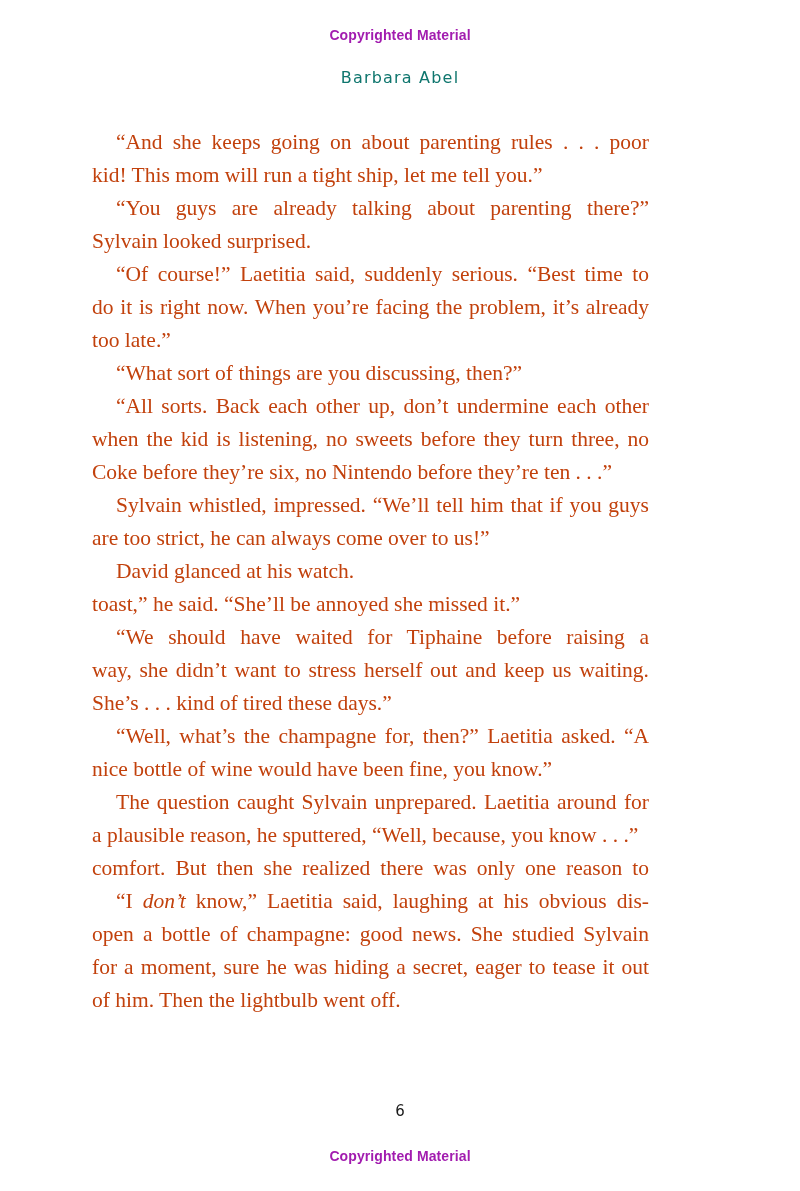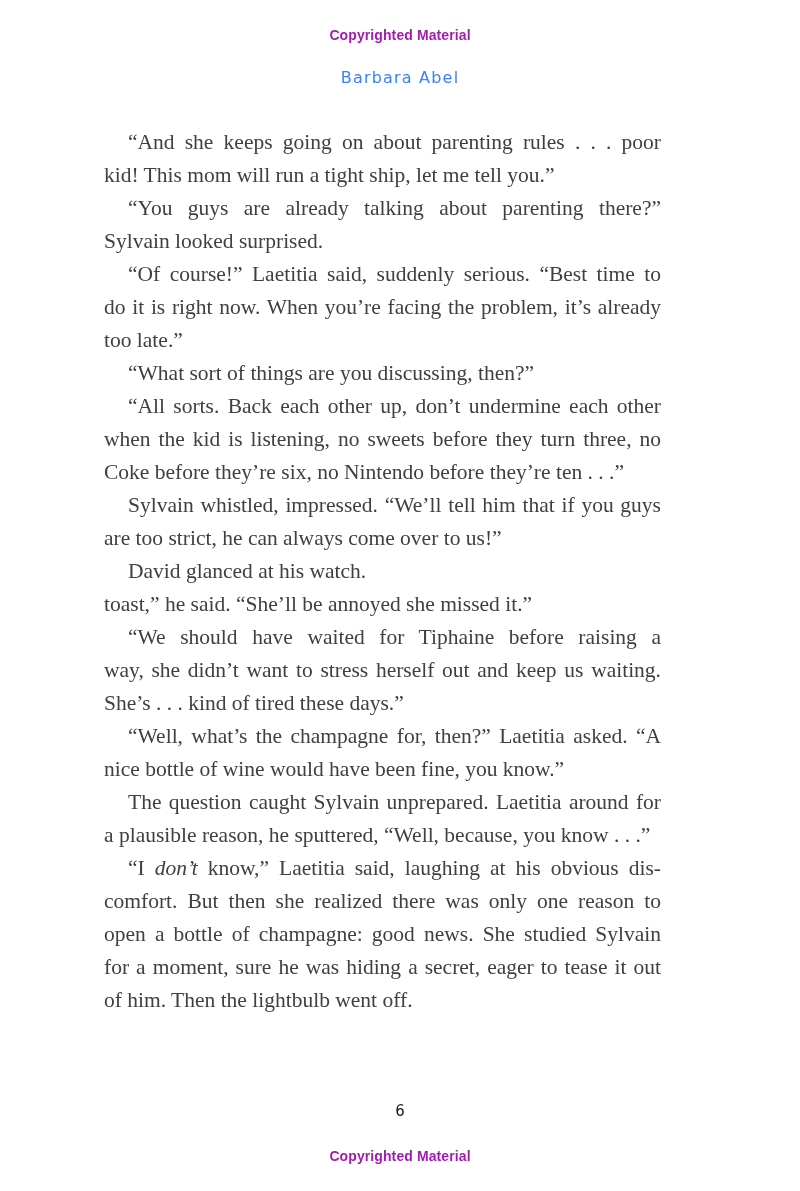--- a/index.html
+++ b/index.html
@@ -6,26 +6,26 @@
     body { width: 800px; height: 1191px; position: relative; overflow: hidden; }
     .watermark {
       position: absolute; left: 0; width: 800px; text-align: center;
       font-family: "Liberation Sans", sans-serif; font-weight: bold;
       font-size: 14px; color: #a21caf; letter-spacing: 0.1px;
     }
     .wm-top { top: 27px; }
     .wm-bottom { top: 1148px; }
     .running-head {
       position: absolute; top: 68px; left: 0; width: 800px; text-align: center;
-      font-family: "DejaVu Sans", sans-serif; font-size: 16px; color: #3b82f6;
+      font-family: "DejaVu Sans", sans-serif; font-size: 16px; color: #0f766e;
       letter-spacing: 1.2px;
     }
     .body-text {
-      position: absolute; left: 104px; top: 126px; width: 557px;
-      font-family: "Liberation Serif", serif; font-size: 21.5px; color: #404040;
+      position: absolute; left: 92px; top: 126px; width: 557px;
+      font-family: "Liberation Serif", serif; font-size: 21.5px; color: #c2410c;
     }
     .line {
       display: block; height: 33px; line-height: 33px; white-space: nowrap;
       text-align: justify; text-align-last: justify;
     }
     .line.indent { padding-left: 24px; }
     .line.last { text-align-last: left; }
     .folio {
       position: absolute; top: 1102px; left: 0; width: 800px; text-align: center;
       font-family: "DejaVu Sans", sans-serif; font-size: 15px; color: #1a1a1a;
@@ -54,21 +54,21 @@
   <span class="line last">are too strict, he can always come over to us!”</span>
   <span class="line indent last">David glanced at his watch.</span>
   <span class="line last">toast,” he said. “She’ll be annoyed she missed it.”</span>
   <span class="line indent">“We should have waited for Tiphaine before raising a</span>
   <span class="line">way, she didn’t want to stress herself out and keep us waiting.</span>
   <span class="line last">She’s . . . kind of tired these days.”</span>
   <span class="line indent">“Well, what’s the champagne for, then?” Laetitia asked. “A</span>
   <span class="line last">nice bottle of wine would have been fine, you know.”</span>
   <span class="line indent">The question caught Sylvain unprepared. Laetitia around for</span>
   <span class="line last">a plausible reason, he sputtered, “Well, because, you know . . .”</span>
+  <span class="line">comfort. But then she realized there was only one reason to</span>
   <span class="line indent"><span>“I </span><em>don’t</em><span> know,” Laetitia said, laughing at his obvious dis-</span></span>
-  <span class="line">comfort. But then she realized there was only one reason to</span>
   <span class="line">open a bottle of champagne: good news. She studied Sylvain</span>
   <span class="line">for a moment, sure he was hiding a secret, eager to tease it out</span>
   <span class="line last">of him. Then the lightbulb went off.</span>
 </div>
 
 <div class="folio">6</div>
 <div class="watermark wm-bottom">Copyrighted Material</div>
 
 </body></html>

